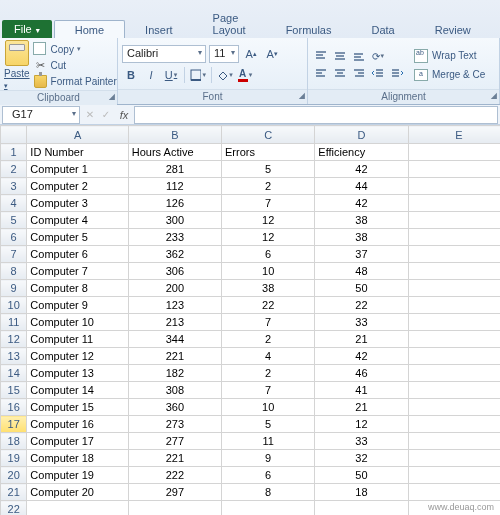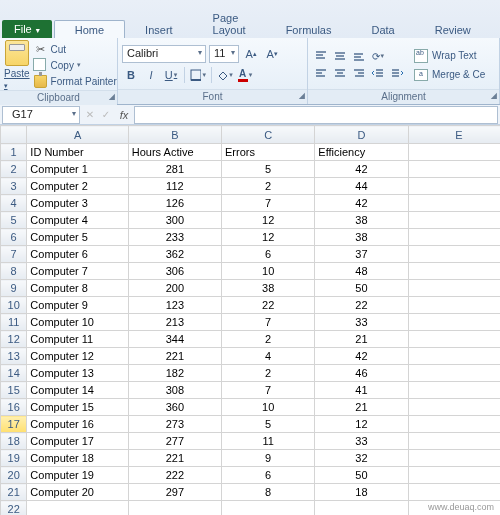--- a/index.html
+++ b/index.html
@@ -100,29 +100,29 @@
   <div class="ribbon-body">
 
     <div class="group" style="width:118px">
       <div class="group-row">
         <div class="paste-btn">
           <div class="paste-icon"></div>
           <div class="paste-lbl">Paste</div>
         </div>
         <div class="mini-col">
           <div class="mini-item">
-            <span class="ic ic-cut"></span>
-            <span>Cut</span>
-          </div>
-          <div class="mini-item">
             <span class="ic">
                 <span class="ic-copy"></span>
               </span>
             <span>Copy</span>
             <span style="font-size:7px;color:#5a6f8a">▾</span>
+          </div>
+          <div class="mini-item">
+            <span class="ic ic-cut"></span>
+            <span>Cut</span>
           </div>
           <div class="mini-item">
             <span class="ic">
                 <span class="ic-fmt"></span>
               </span>
             <span>Format Painter</span>
           </div>
         </div>
       </div>
       <div class="group-label">

